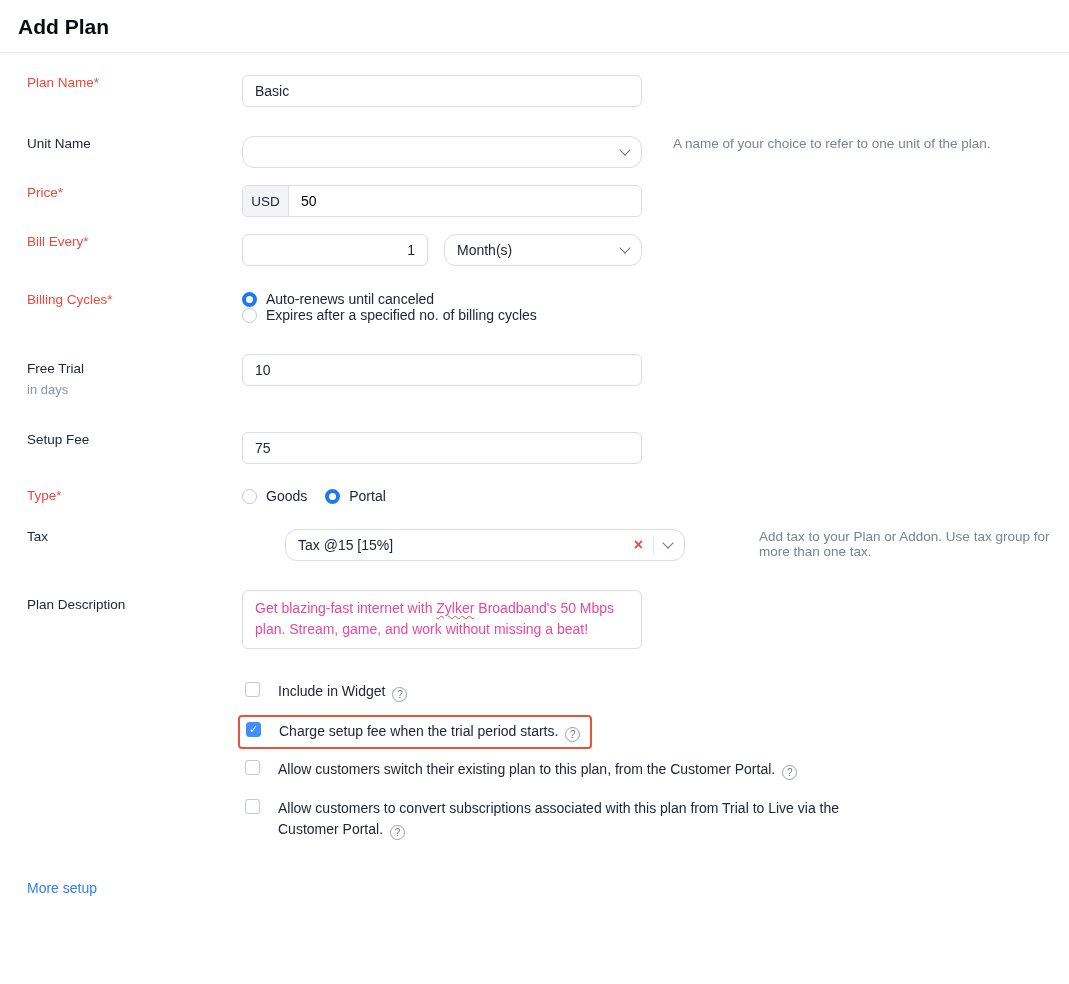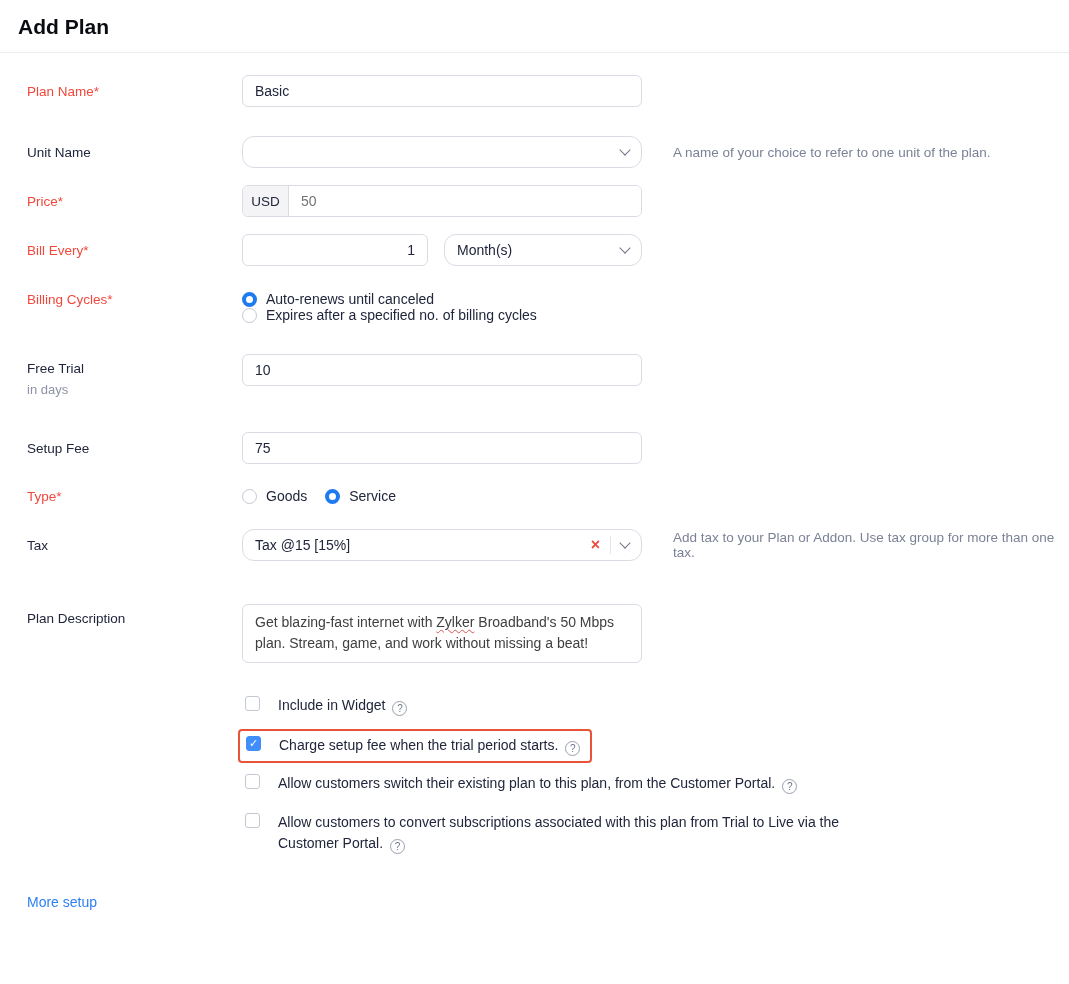--- a/index.html
+++ b/index.html
@@ -5,45 +5,45 @@
   * { margin:0; padding:0; box-sizing:border-box; }
   html,body { background:#fff; width:1069px; }
   body { font-family:"Liberation Sans","DejaVu Sans",sans-serif; color:#21263c; font-size:14px; }
 
   
   .page-header { padding:15px 0 13px 18px; border-bottom:1px solid #ebecf0; }
   .page-title { font-size:21px; font-weight:700; color:#0a0c12; }
 
   
   .form { padding-top:22px; }
-  .row { display:flex; align-items:center; padding-left:27px; margin-bottom:17px; }
+  .row { display:flex; align-items:flex-start; padding-left:27px; margin-bottom:17px; }
   .row.top { align-items:flex-start; }
   .row .lbl { width:215px; flex:none; font-size:13.5px; color:#21263c; }
   .row .lbl.req { color:#f0483c; }
   .row.top .lbl { padding-top:7px; }
   .sublbl { display:block; color:#8e93a5; font-size:13px; margin-top:6px; }
   .fieldcol { width:400px; flex:none; }
   .helptext { margin-left:31px; color:#7b8296; font-size:13.5px; max-width:400px; }
 
   .mb-lg { margin-bottom:29px; }
   .mb-xl { margin-bottom:25px; }
   .mb-2xl { margin-bottom:31px; }
   .mb-3xl { margin-bottom:35px; }
-  .mb-tax { margin-bottom:43px; }
+  .mb-tax { margin-bottom:29px;gap:43px; }
   .mb-desc { margin-bottom:32px; }
   .mb-type { margin-bottom:25px; }
   .mb-setup { margin-bottom:24px; }
 
   .tbox { height:32px; width:100%; border:1px solid #d9dce3; border-radius:6px; padding:0 12px; font-size:14px; font-family:inherit; color:#21263c; background:#fff; outline:none; }
   .tbox.right { text-align:right; }
 
   
   .price-group { display:flex; height:32px; border:1px solid #d9dce3; border-radius:6px; overflow:hidden; }
   .currency { width:46px; flex:none; background:#f4f4f6; border-right:1px solid #d9dce3; display:flex; align-items:center; justify-content:center; color:#21263c; font-size:13.5px; }
-  .price-group input { border:none; flex:1; padding:0 12px; font-size:14px; font-family:inherit; color:#737373; outline:none; }
+  .price-group input { border:none; flex:1; padding:0 12px; font-size:14px; font-family:inherit; color:#000000; outline:none; }
 
   
   .bill-wrap { display:flex; width:400px; }
   .bill-wrap .num { width:186px; flex:none; }
   .bill-wrap .sel { width:198px; margin-left:16px; }
 
   
   .select { height:32px; border:1px solid #d9dce3; border-radius:12px; background:#fff; display:flex; align-items:center; padding:0 12px; cursor:pointer; }
   .select .val { flex:1; font-size:14px; color:#21263c; white-space:nowrap; overflow:hidden; }
   .chev { width:8px; height:8px; border-right:1.7px solid #6f7689; border-bottom:1.7px solid #6f7689; transform:rotate(45deg); margin-top:-4px; flex:none; }
@@ -53,21 +53,21 @@
   
   .radio-stack .radio-item { display:flex; align-items:center; }
   .radio-stack .radio-item:last-child { margin-bottom:0;align-items:center; }
   .radio-inline { display:flex; align-items:center; gap:18px; }
   .radio-item { display:flex; align-items:center; cursor:pointer; }
   .radio { width:15px; height:15px; border-radius:50%; border:1px solid #c3c8d2; background:#fff; flex:none; }
   .radio.on { border:4.5px solid #1d7af0; background:#fff; }
   .radio-item .rlbl { margin-left:9px; font-size:14px; color:#21263c; }
 
   
-  .textarea { width:400px; min-height:52px; border:1px solid #d9dce3; border-radius:6px; padding:7px 12px 8px; font-size:14px; line-height:21px; color:#404040; position:relative; }
+  .textarea { width:400px; min-height:52px; border:1px solid #d9dce3; border-radius:6px; padding:7px 12px 8px; font-size:14px; line-height:21px; color:#ec4899; position:relative; }
   .squiggle { text-decoration:underline wavy #e05252 1px; text-underline-offset:2px; }
 
   
   .cb-section { padding-left:245px; margin-top:32px; }
   .cb-row { display:flex; align-items:flex-start; margin-bottom:18px;gap:8px; }
   .checkbox { width:15px; height:15px; border:1px solid #c3c8d2; border-radius:3px; background:#fff; flex:none; margin-top:1px; display:flex; align-items:center; justify-content:center; cursor:pointer; }
   .checkbox .check { display:none; color:#fff; font-size:11px; line-height:1; font-weight:700; }
   .checkbox.on { background:#408dfb; border-color:#408dfb; }
   .checkbox.on .check { display:block; }
   .cb-text { margin-left:10px; font-size:14px; color:#21263c; line-height:21px; }
@@ -170,21 +170,21 @@
   
   <div class="row mb-type">
     <div class="lbl req">Type*</div>
     <div class="radio-inline">
       <div class="radio-item">
         <span class="radio"></span>
         <span class="rlbl">Goods</span>
       </div>
       <div class="radio-item">
         <span class="radio on"></span>
-        <span class="rlbl">Service</span>
+        <span class="rlbl">Portal</span>
       </div>
     </div>
   </div>
 
   
   <div class="row mb-tax">
     <div class="lbl">Tax</div>
     <div class="fieldcol">
       <div class="select">
         <span class="val">Tax @15 [15%]</span>

